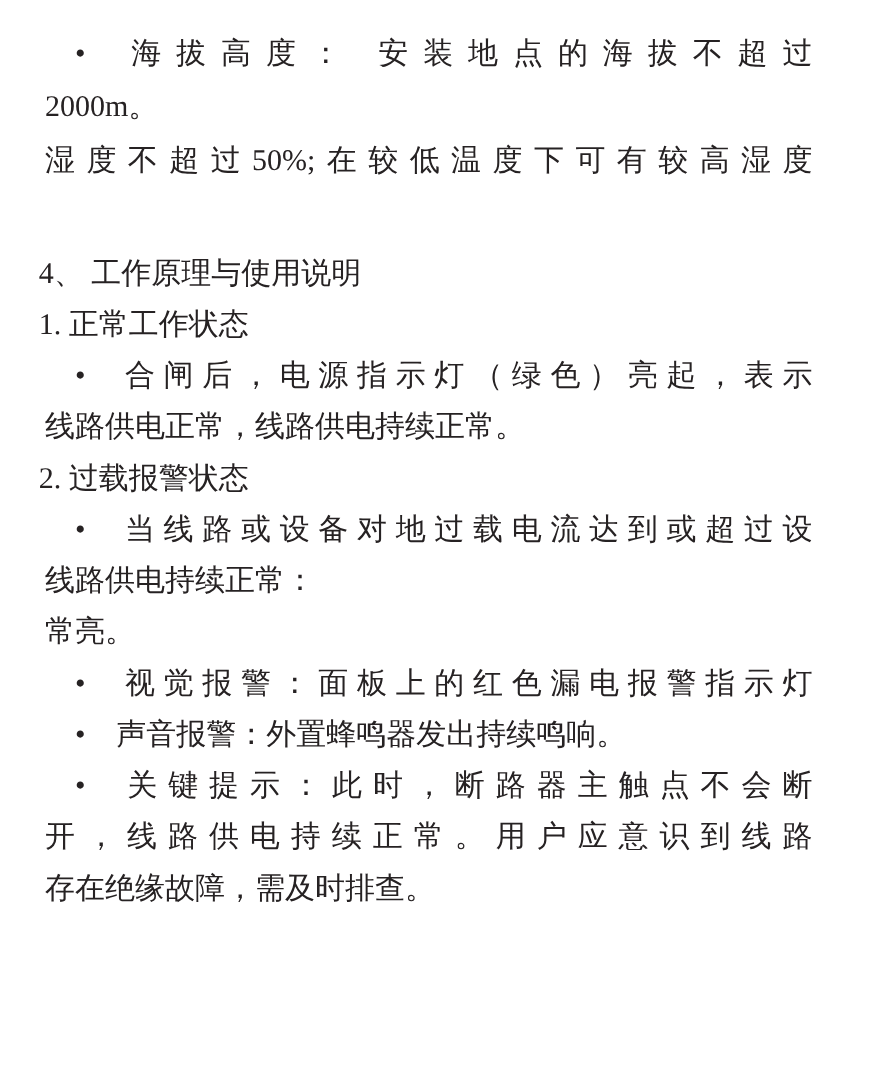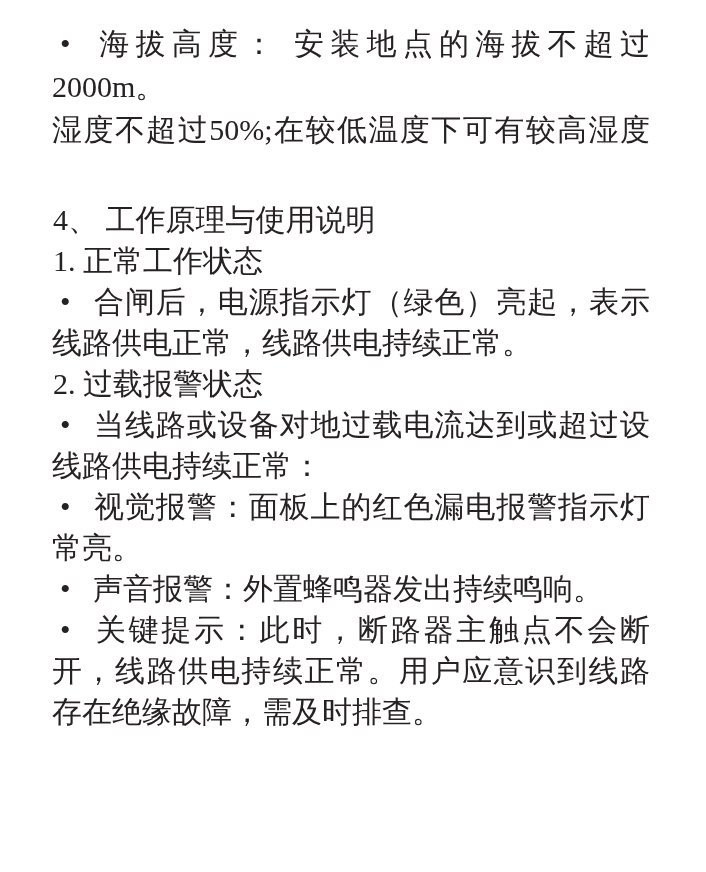--- a/index.html
+++ b/index.html
@@ -5,33 +5,33 @@
   html, body { margin: 0; padding: 0; background: #ffffff; }
   .page {
     position: relative;
     width: 706px;
     height: 872px;
     box-sizing: border-box;
     padding-top: 22px;
     background: #ffffff;
     color: #262223;
     font-family: "Liberation Serif", "DejaVu Serif", serif;
-    font-size: 30px;
+    font-size: 24px;
     overflow: hidden;
   }
   .line {
     box-sizing: border-box;
-    padding-left: 52px;
+    padding-left: 36px;
     padding-right: 56px;
     white-space: nowrap;
   }
   .secA .line { height: 43px; line-height: 43px; }
   .secB .line { height: 41px; line-height: 41px; }
   .line.b { padding-left: 60px; }
-  .line.h { padding-left: 53px; }
+  .line.h { padding-left: 31px; }
   .line.j {
     white-space: normal;
     text-align: justify;
     text-align-last: justify;
   }
   .bu {
     display: inline-block;
     width: 33px;
   }
   .spacer { height: 48px; }
@@ -50,21 +50,21 @@
   <div class="spacer"></div>
 
   <div class="secB">
     <div class="line h"><span>4、 工作原理与使用说明</span></div>
     <div class="line h"><span>1. 正常工作状态</span></div>
     <div class="line b j"><span class="bu">•</span><span>合闸后，电源指示灯（绿色）亮起，表示</span></div>
     <div class="line"><span>线路供电正常，线路供电持续正常。</span></div>
     <div class="line h"><span>2. 过载报警状态</span></div>
     <div class="line b j"><span class="bu">•</span><span>当线路或设备对地过载电流达到或超过设</span></div>
     <div class="line"><span>线路供电持续正常：</span></div>
+    <div class="line"><span>常亮。</span></div>
     <div class="line b j"><span class="bu">•</span><span>视觉报警：面板上的红色漏电报警指示灯</span></div>
-    <div class="line"><span>常亮。</span></div>
     <div class="line b"><span class="bu">•</span><span>声音报警：外置蜂鸣器发出持续鸣响。</span></div>
     <div class="line b j"><span class="bu">•</span><span>关键提示：此时，断路器主触点不会断</span></div>
     <div class="line j"><span>开，线路供电持续正常。用户应意识到线路</span></div>
     <div class="line"><span>存在绝缘故障，需及时排查。</span></div>
   </div>
 
 </div>
 
 </body></html>

